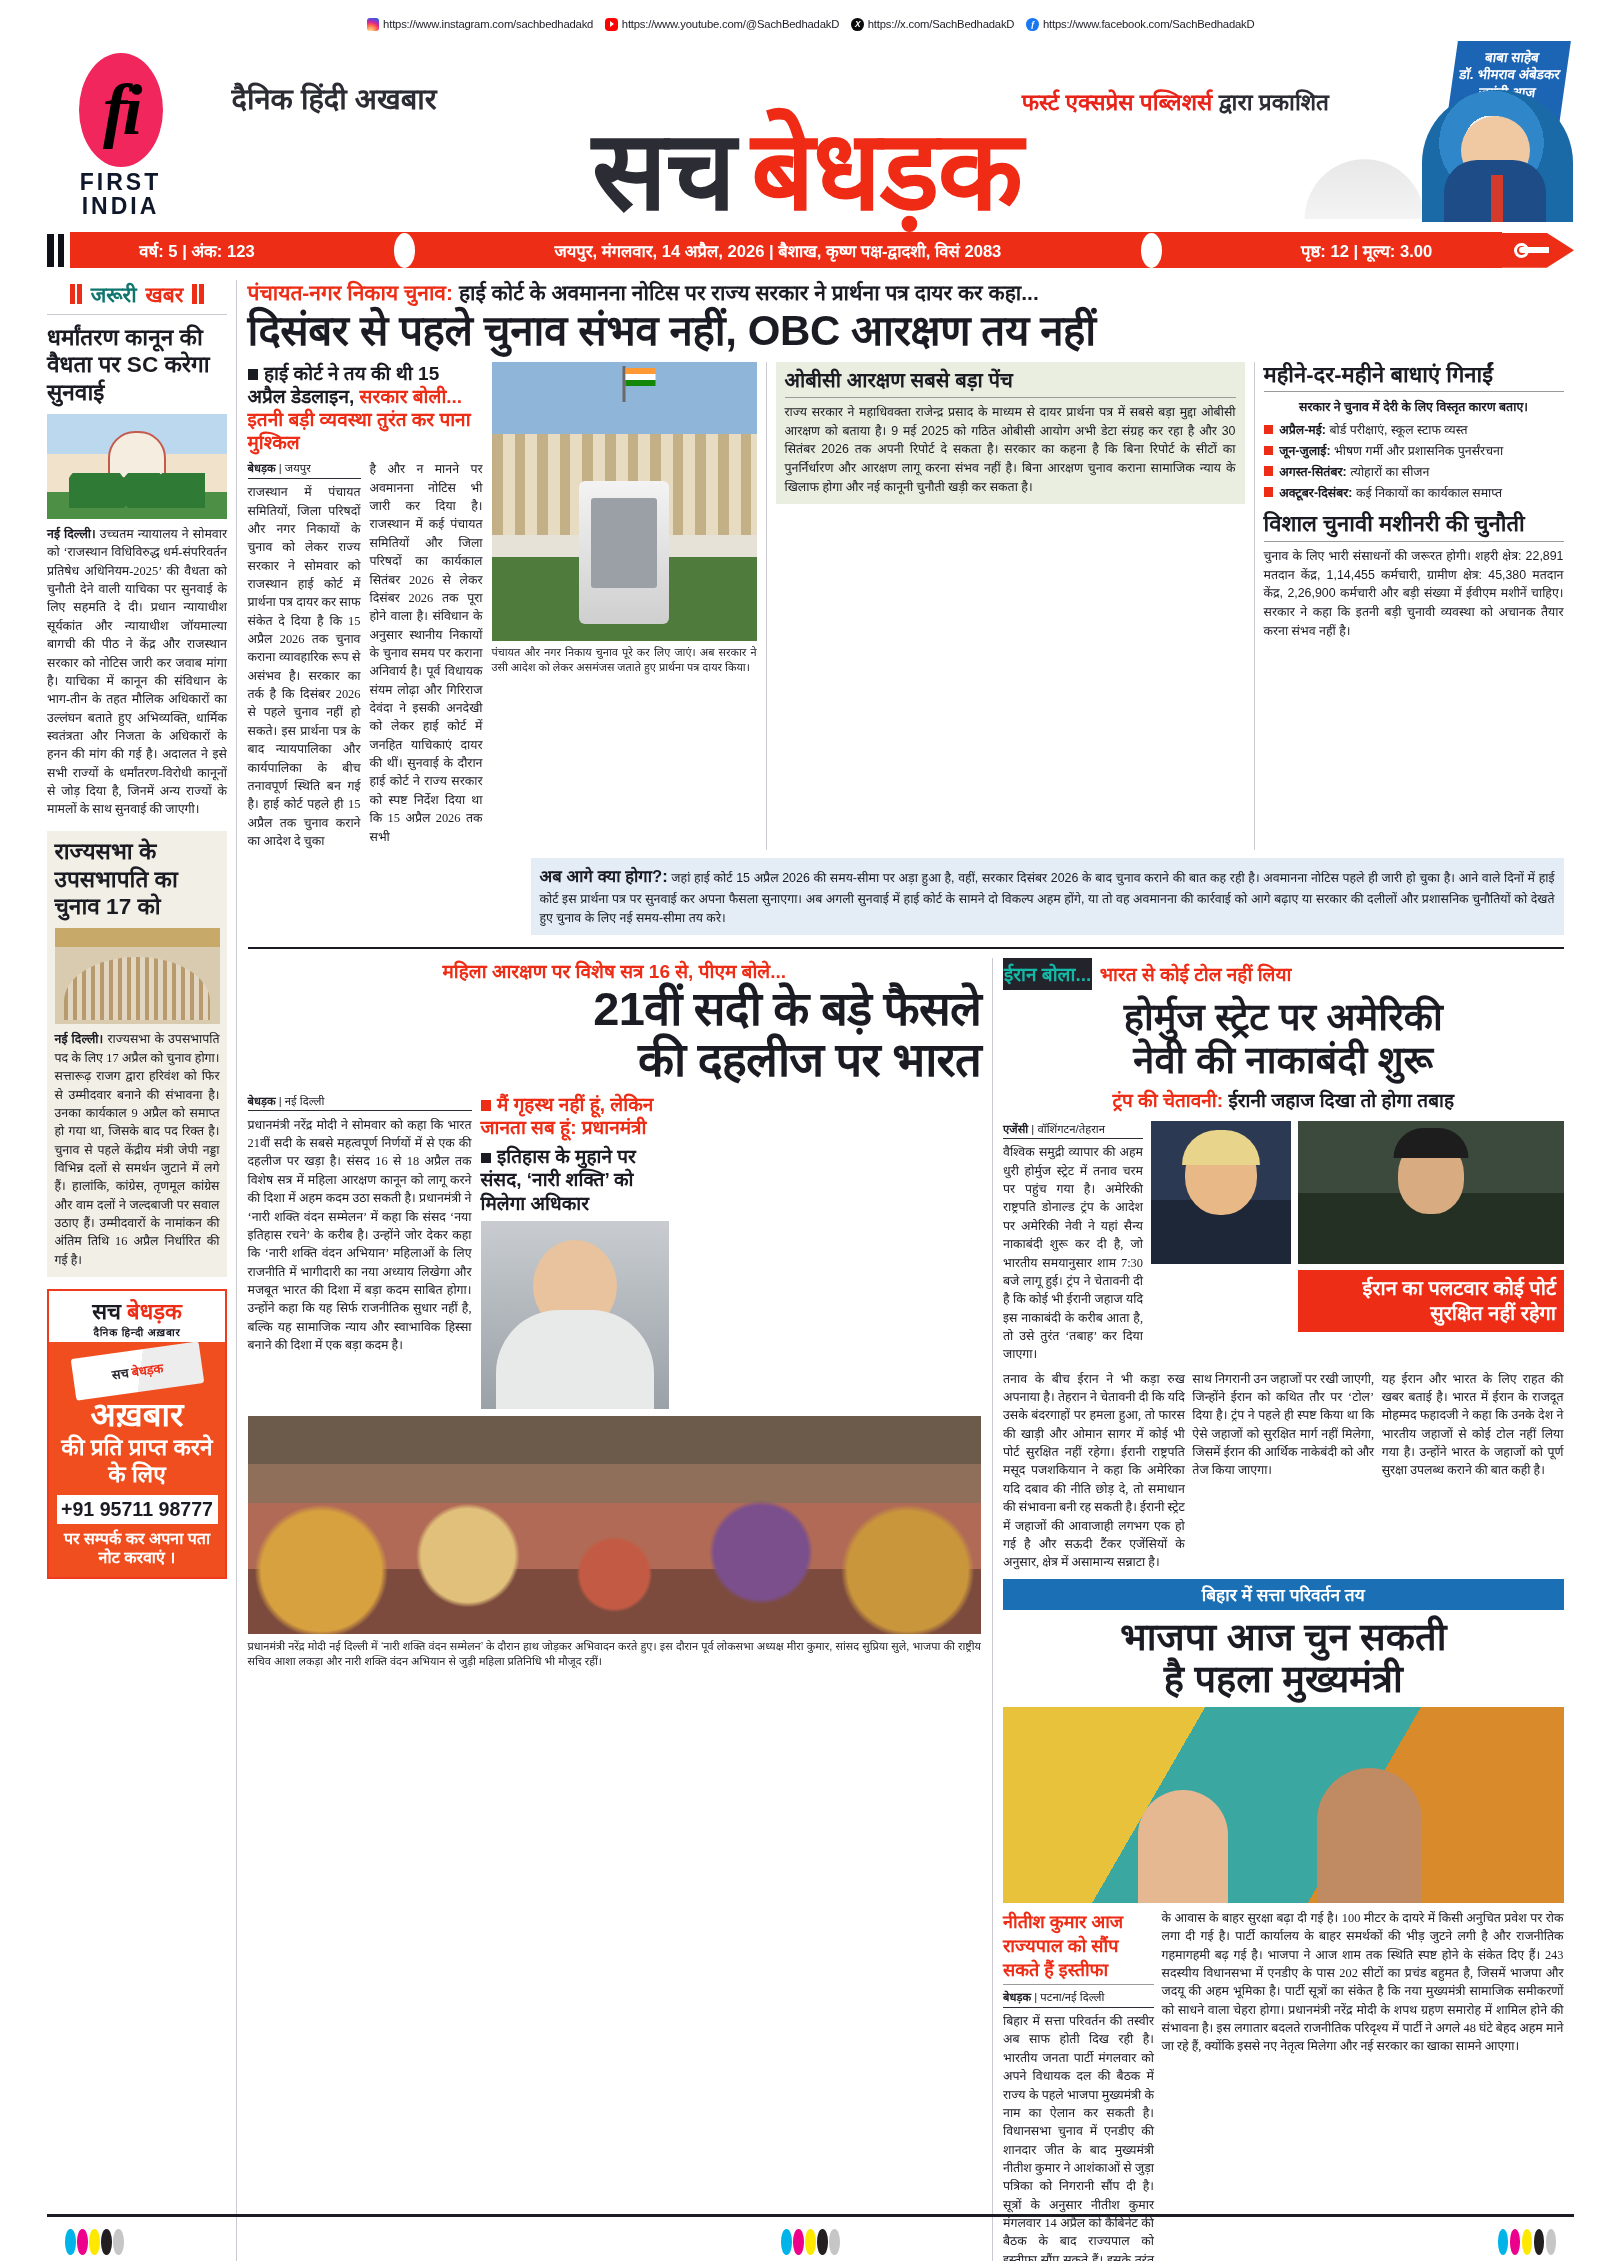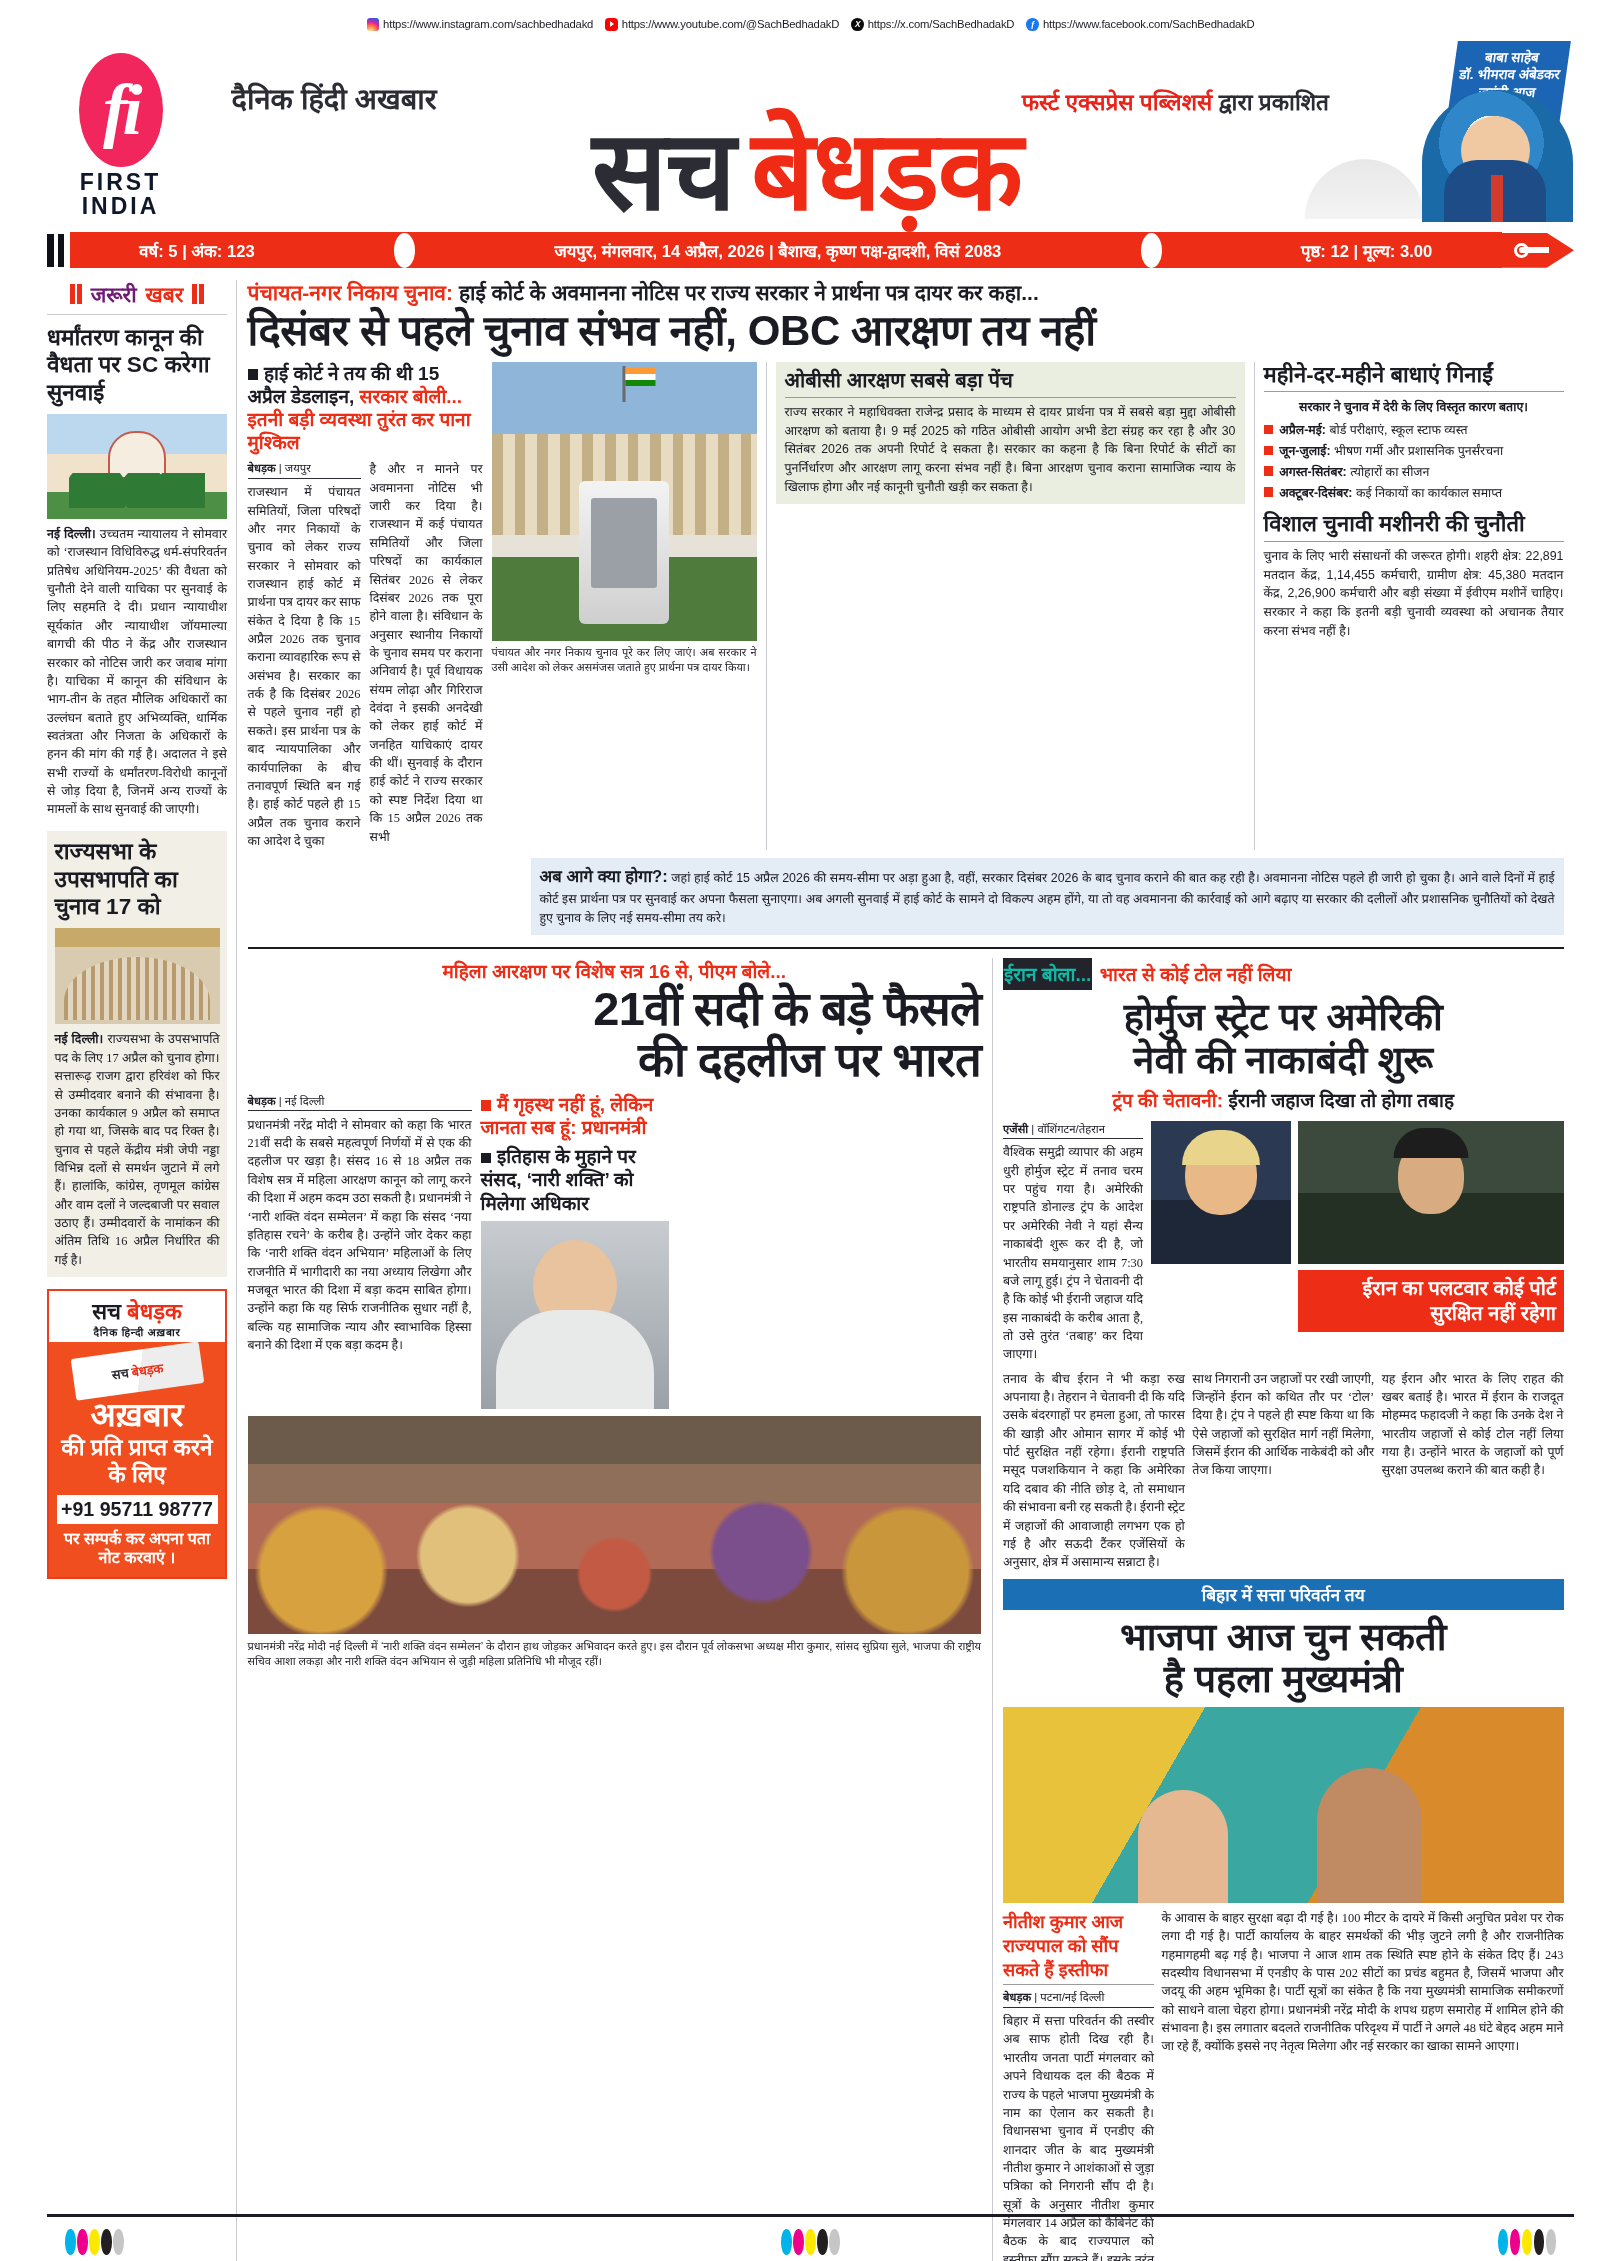--- a/index.html
+++ b/index.html
@@ -25,21 +25,21 @@
   .sic.yt { background: #ff0000; border-radius: 3.8px; position: relative; }
   .sic.yt::after { content:""; position:absolute; left:4.5px; top:3px; border-left:4.5px solid #fff; border-top:3px solid transparent; border-bottom:3px solid transparent; }
   .sic.x  { background: #0b0b0b; border-radius: 50%; color:#fff; font-size:8.3px; line-height:12.8px; text-align:center; font-weight:bold; }
   .sic.fb { background: #1877f2; border-radius: 50%; color:#fff; font-size:9px; line-height:12.8px; text-align:center; font-weight:bold; font-family:"Liberation Serif",serif; }
 
   
   .masthead { display: flex; align-items: flex-end; position: relative; height: 184px; }
   .logo-block { width: 147px; text-align: center; flex: none; padding-bottom: 4.5px; }
   .logo-oval {
     width: 84px; height: 114px; border-radius: 50%; background: #f0265c;
-    margin: 0 auto; position: relative; color: #ffffff;
+    margin: 0 auto; position: relative; color: #000000;
     font-family: "Liberation Serif", serif; font-size: 72px; font-style: italic;
     line-height: 113px; font-weight: bold;
   }
   .logo-oval span { position: relative; top: 1.5px; letter-spacing: -4.5px; }
   .logo-name { font-weight: bold; font-size: 23px; letter-spacing: 3px; color: #0f172a; margin-top: 3px; line-height: 1.05; }
 
   .title-block { flex: 1; position: relative; padding-left: 15px; }
   .title-top { display: flex; justify-content: space-between; align-items: flex-end; padding: 0 68px 3px 22.6px; }
   .kicker-left { font-size: 29px; font-weight: bold; color: #2c2c34; }
   .kicker-right { font-size: 22.6px; font-weight: bold; }
@@ -90,21 +90,21 @@
   .byline { font-size: 11.3px; font-weight: bold; border-bottom: 1.1px solid #2c2c34; padding-bottom: 2.3px; margin-bottom: 4.5px; }
   .byline .loc { font-weight: normal; }
 
   
   .jaruri {
     display:flex; align-items:center; justify-content:center; gap:9px;
     font-size: 21px; font-weight: bold; border-bottom: 1.5px solid #c9c9cf; padding-bottom: 6px;
   }
   .jaruri .bars { display:flex; gap:2.3px; }
   .jaruri .bars i { width:4.5px; height:19.6px; background:#ee2d16; display:block; }
-  .jaruri .t1 { color:#701a75; }
+  .jaruri .t1 { color:#0f766e; }
   .jaruri .t2 { color:#ee2d16; }
   .lead-head { font-size: 22.6px; font-weight: bold; line-height: 1.22; margin: 9px 0 7.5px 0; }
   .photo { background:#dfe3e0; position: relative; overflow:hidden; }
   .photo.sc { height: 105px;
     background: linear-gradient(#bcd8ef 0 38%, #f0e2cb 38% 74%, #4d8f45 74% 100%); }
   .photo.sc::before { content:""; position:absolute; left:50%; top:16.6px; transform:translateX(-50%);
      width:54px; height:44px; background:#f5ede0; border-radius:27px 27px 0 0; border:2.3px solid #c45a4c; }
   .photo.sc::after { content:""; position:absolute; left:12%; bottom:10.5px; width:76%; height:35px;
      background: radial-gradient(circle at 20% 60%, #2f7a34 0 28%, transparent 29%),
                  radial-gradient(circle at 55% 50%, #2f7a34 0 30%, transparent 31%),

